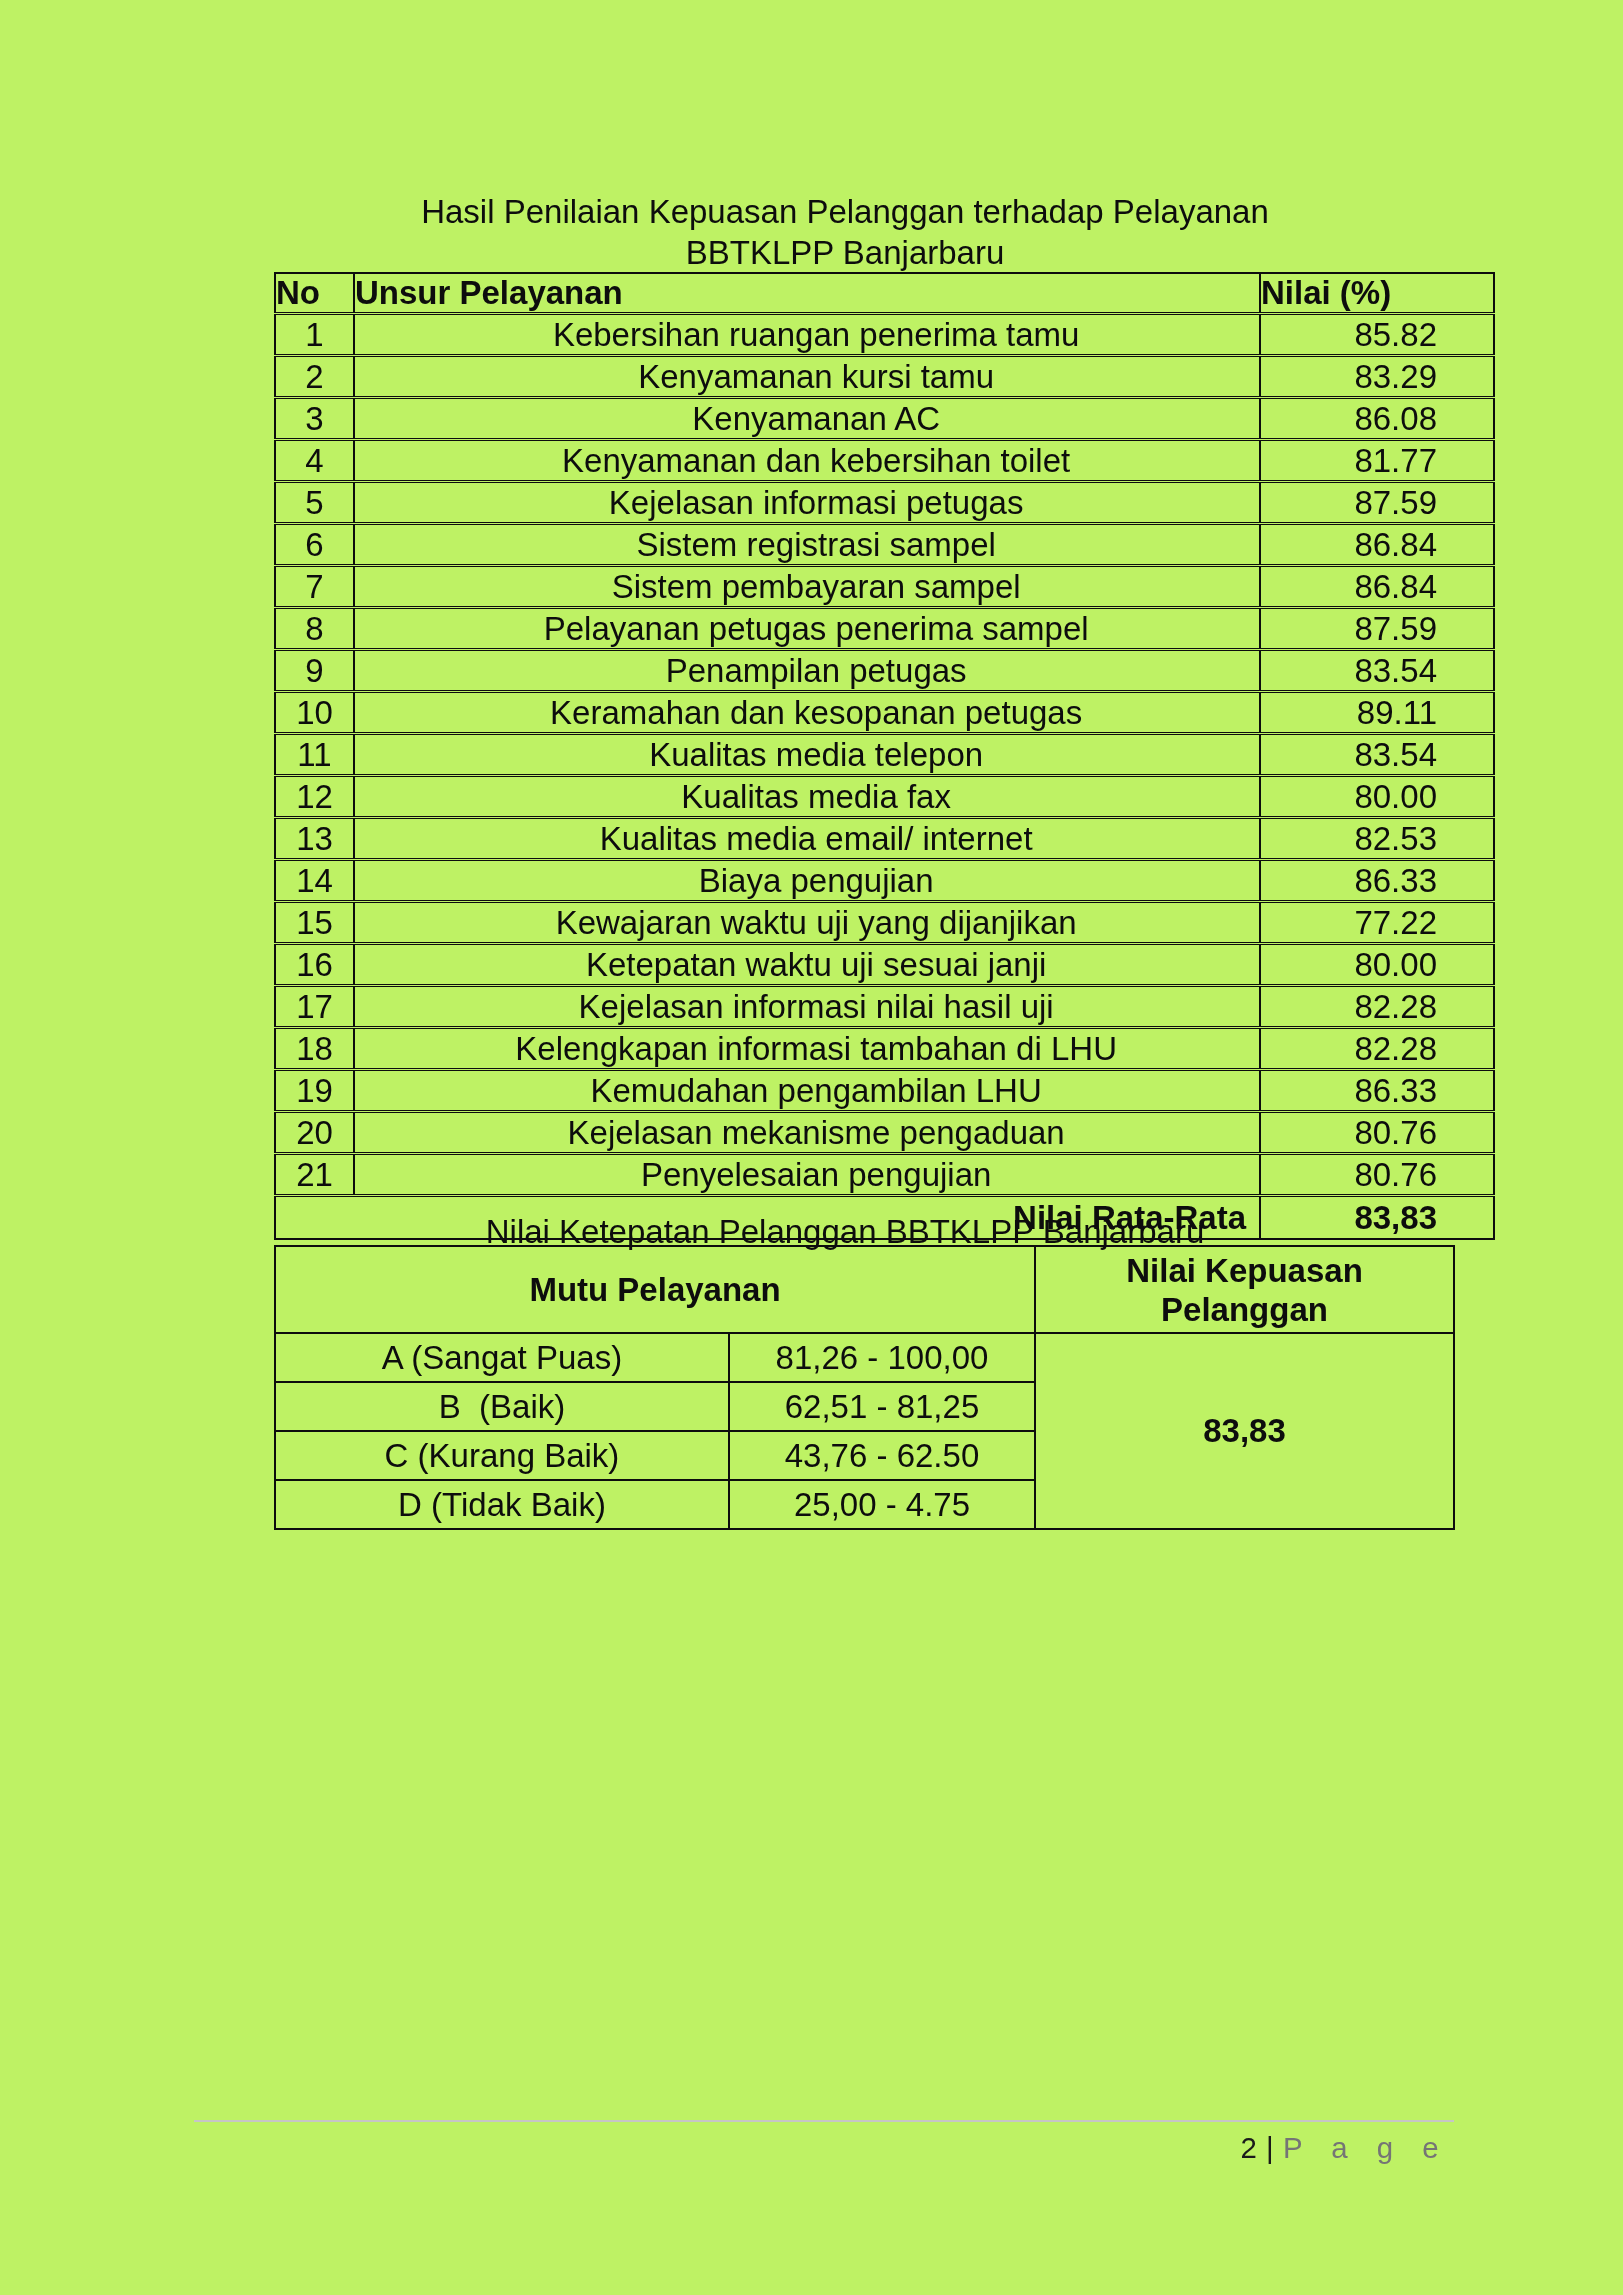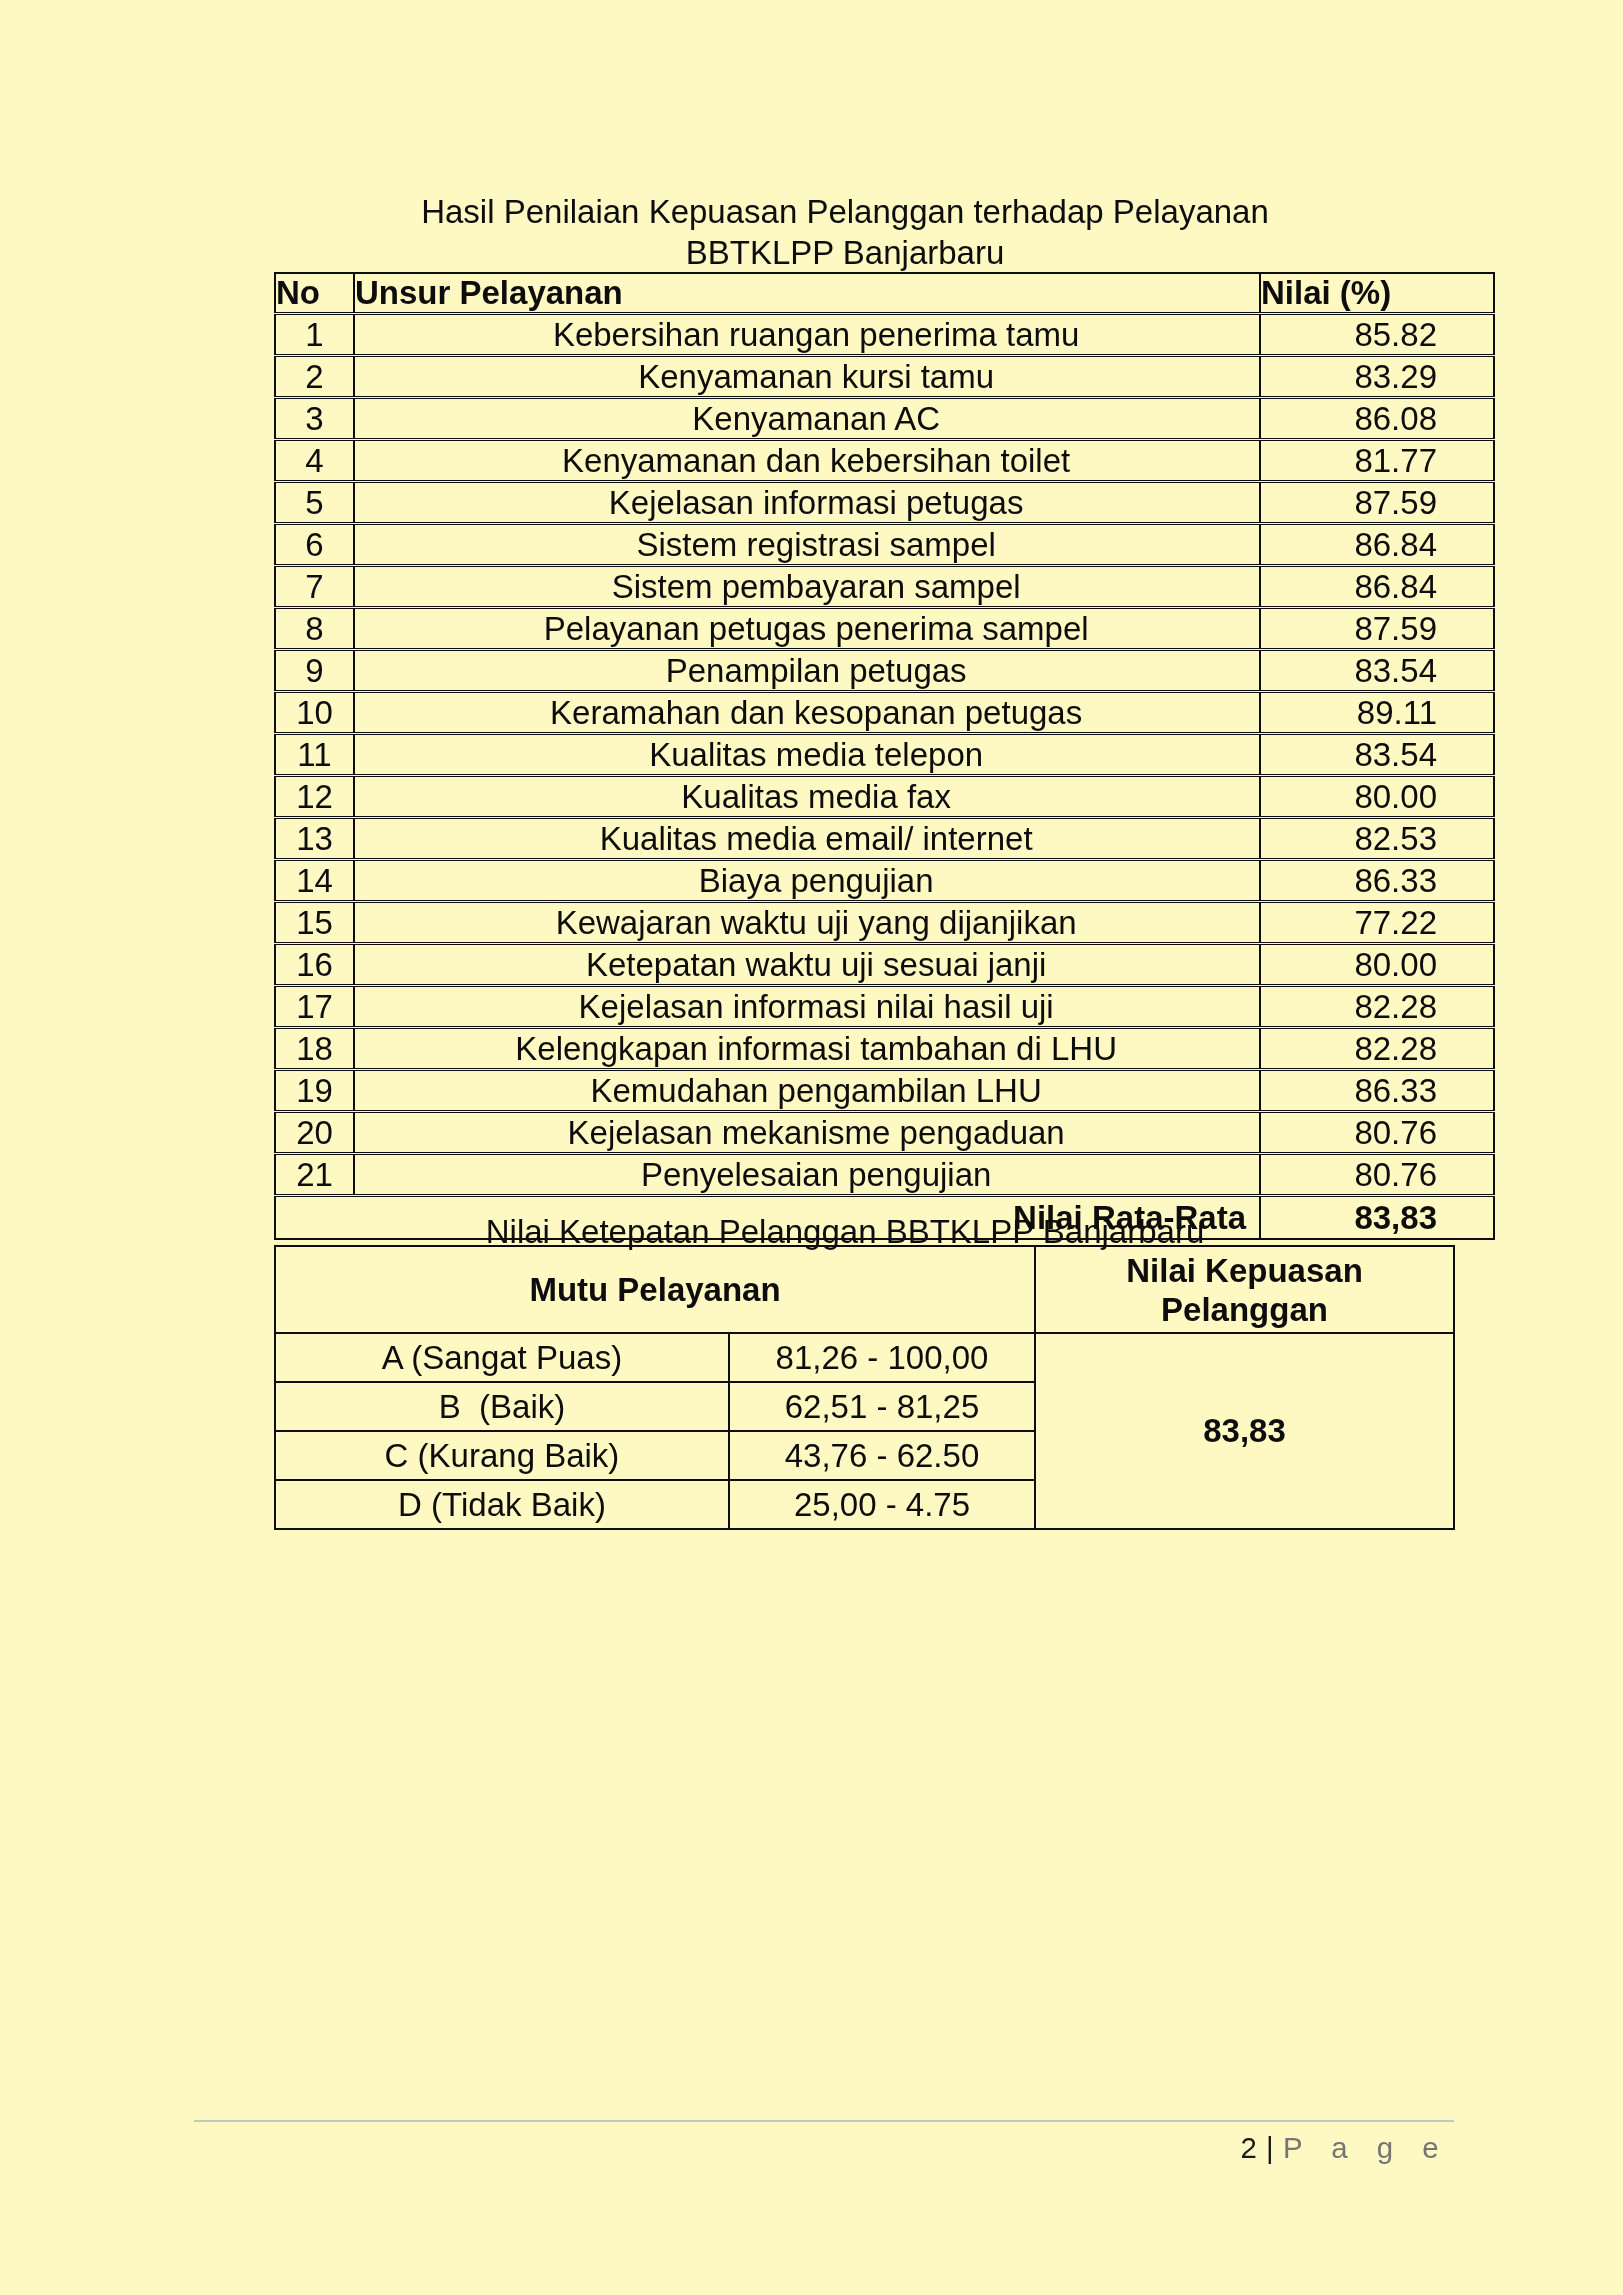--- a/index.html
+++ b/index.html
@@ -1,19 +1,19 @@
 <!DOCTYPE html>
 <html style="font-size:10.5px"><head>
 <meta charset="utf-8">
 <style>
   html,body{margin:0;padding:0;background:#888;}
   .page{
     position:relative;
     width:1623px;height:2295px;
-    background:#fef9c3;
+    background:#bef264;
     font-family:"Liberation Sans","DejaVu Sans",sans-serif;
     color:#0d0d0d;
     overflow:hidden;
   }
   .doc-title{
     position:absolute;
     left:196px;width:1298px;
     text-align:center;
     font-size:33px;line-height:41px;
     color:#0d0d0d;

